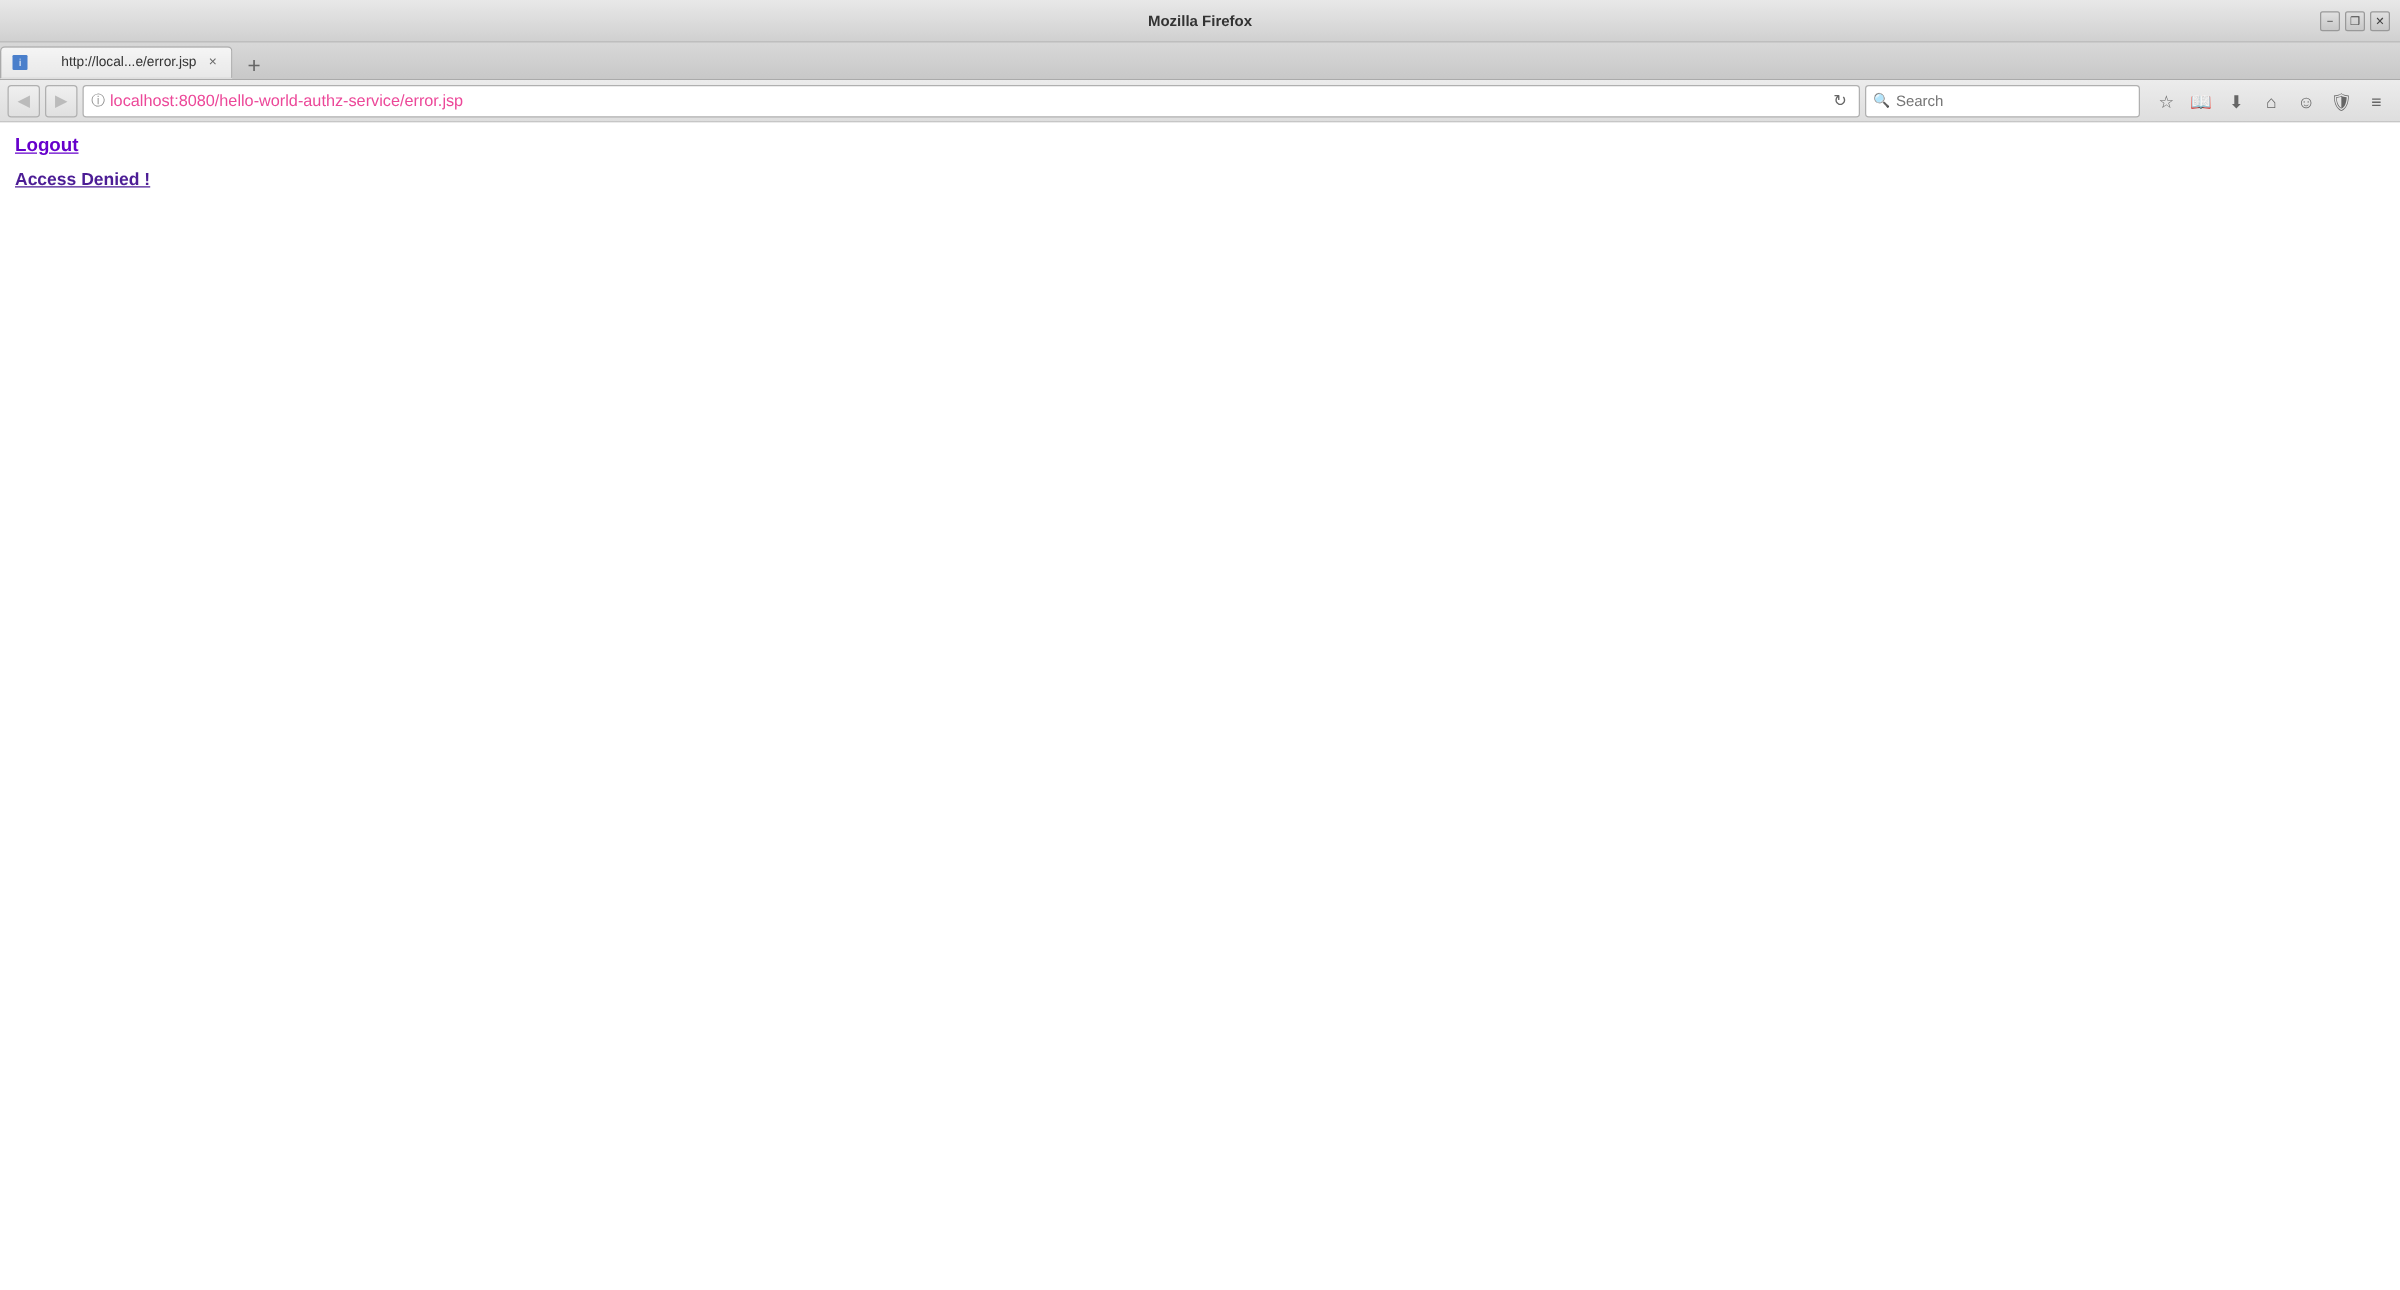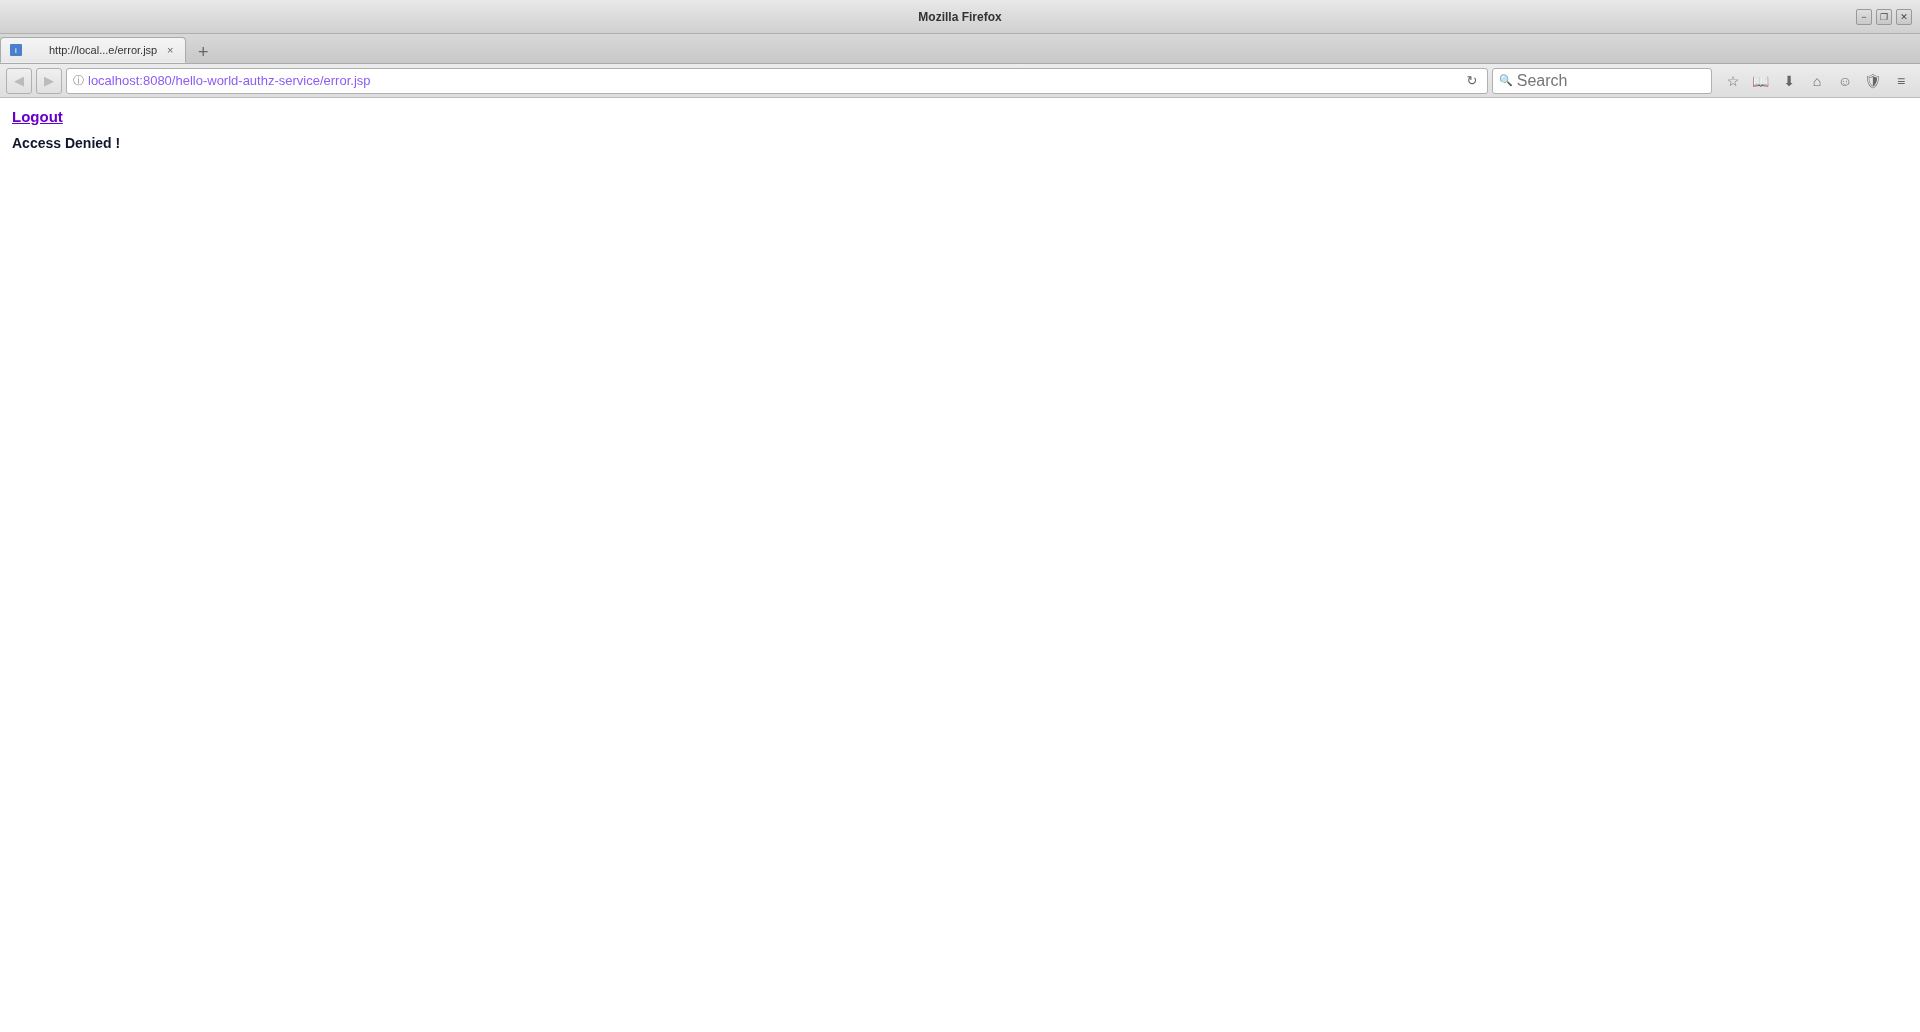--- a/index.html
+++ b/index.html
@@ -179,21 +179,21 @@
     .lock-icon {
       font-size: 11px;
       color: #888;
     }
 
     .address-bar {
       flex: 1;
       border: none;
       outline: none;
       font-size: 13px;
-      color: #8b5cf6;
+      color: #ec4899;
       background: transparent;
     }
 
     .refresh-btn {
       width: 18px;
       height: 18px;
       display: flex;
       align-items: center;
       justify-content: center;
       font-size: 13px;
@@ -215,21 +215,21 @@
 
     .search-icon {
       font-size: 11px;
       color: #888;
     }
 
     .search-input {
       flex: 1;
       border: none;
       outline: none;
-      font-size: 16px;
+      font-size: 12px;
       color: #be185d;
       background: transparent;
     }
 
     .toolbar-icons {
       display: flex;
       align-items: center;
       gap: 2px;
       margin-left: 4px;
     }
@@ -259,21 +259,22 @@
       font-weight: bold;
       text-decoration: underline;
       cursor: pointer;
       display: block;
       margin-bottom: 10px;
     }
 
     .access-denied {
       font-size: 14px;
       font-weight: bold;
-      color: #0f172a;
+      color: #4c1d95;
+      text-decoration: underline;
     }
   </style>
 </head>
 <body>
 
 <div class="title-bar">
   <span class="title-bar-text">Mozilla Firefox</span>
   <div class="title-bar-controls">
     <div class="title-btn">−</div>
     <div class="title-btn">❐</div>

